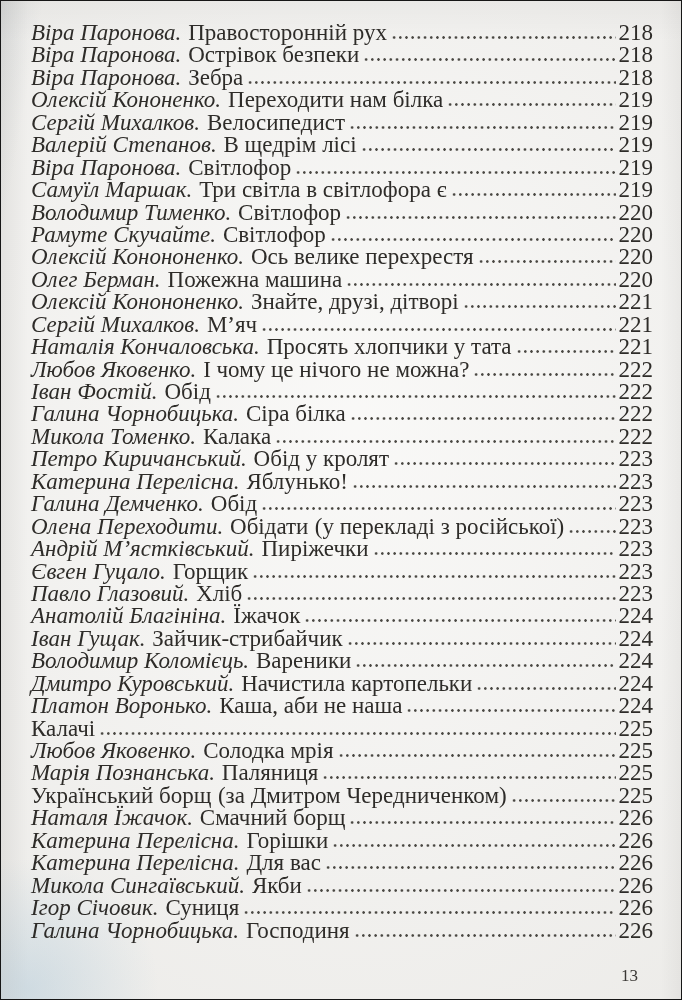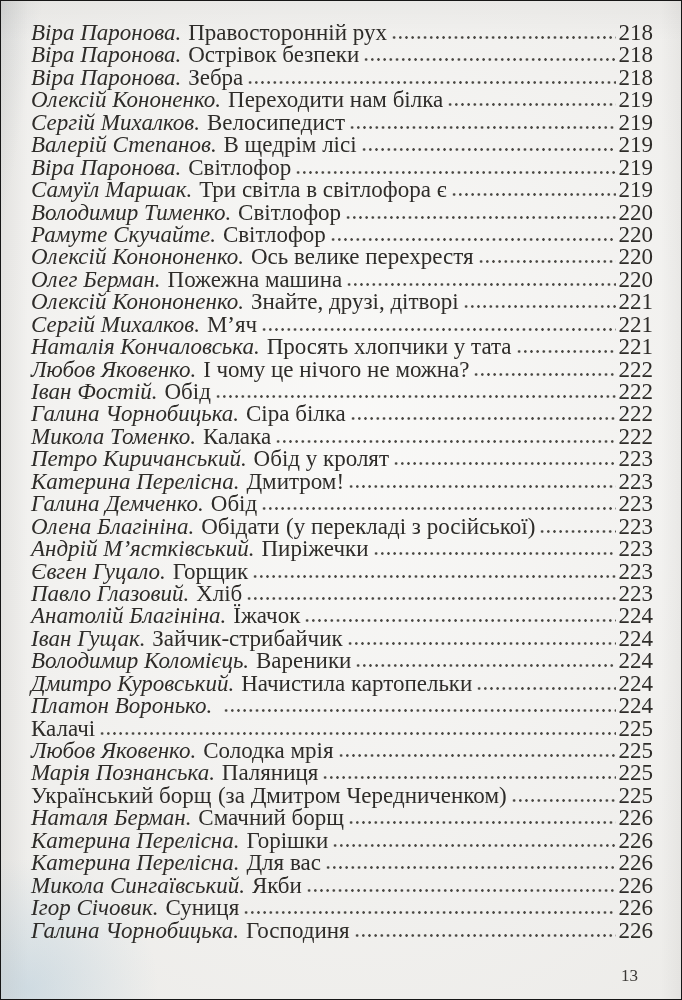--- a/index.html
+++ b/index.html
@@ -198,34 +198,34 @@
   </div>
       <div class="toc-row">
     <span class="entry-author">Петро Киричанський.</span>
     <span class="entry-title">Обід у кролят</span>
     <span class="entry-note"></span>
     <span class="leader"></span>
     <span class="entry-page">223</span>
   </div>
       <div class="toc-row">
     <span class="entry-author">Катерина Перелісна.</span>
-    <span class="entry-title">Дмитром!</span>
+    <span class="entry-title">Яблунько!</span>
     <span class="entry-note"></span>
     <span class="leader"></span>
     <span class="entry-page">223</span>
   </div>
       <div class="toc-row">
     <span class="entry-author">Галина Демченко.</span>
     <span class="entry-title">Обід</span>
     <span class="entry-note"></span>
     <span class="leader"></span>
     <span class="entry-page">223</span>
   </div>
       <div class="toc-row">
-    <span class="entry-author">Олена Благініна.</span>
+    <span class="entry-author">Олена Переходити.</span>
     <span class="entry-title">Обідати</span>
     <span class="entry-note">(у перекладі з російської)</span>
     <span class="leader"></span>
     <span class="entry-page">223</span>
   </div>
       <div class="toc-row">
     <span class="entry-author">Андрій М’ястківський.</span>
     <span class="entry-title">Пиріжечки</span>
     <span class="entry-note"></span>
     <span class="leader"></span>
@@ -268,20 +268,21 @@
   </div>
       <div class="toc-row">
     <span class="entry-author">Дмитро Куровський.</span>
     <span class="entry-title">Начистила картопельки</span>
     <span class="entry-note"></span>
     <span class="leader"></span>
     <span class="entry-page">224</span>
   </div>
       <div class="toc-row">
     <span class="entry-author">Платон Воронько.</span>
+    <span class="entry-title">Каша, аби не наша</span>
     <span class="entry-note"></span>
     <span class="leader"></span>
     <span class="entry-page">224</span>
   </div>
       <div class="toc-row">
     <span class="entry-title">Калачі</span>
     <span class="entry-note"></span>
     <span class="leader"></span>
     <span class="entry-page">225</span>
   </div>
@@ -300,21 +301,21 @@
     <span class="entry-page">225</span>
   </div>
       <div class="toc-row">
     <span class="entry-author"></span>
     <span class="entry-title">Український борщ</span>
     <span class="entry-note">(за Дмитром Чередниченком)</span>
     <span class="leader"></span>
     <span class="entry-page">225</span>
   </div>
       <div class="toc-row">
-    <span class="entry-author">Наталя Берман.</span>
+    <span class="entry-author">Наталя Їжачок.</span>
     <span class="entry-title">Смачний борщ</span>
     <span class="entry-note"></span>
     <span class="leader"></span>
     <span class="entry-page">226</span>
   </div>
       <div class="toc-row">
     <span class="entry-author">Катерина Перелісна.</span>
     <span class="entry-title">Горішки</span>
     <span class="entry-note"></span>
     <span class="leader"></span>

